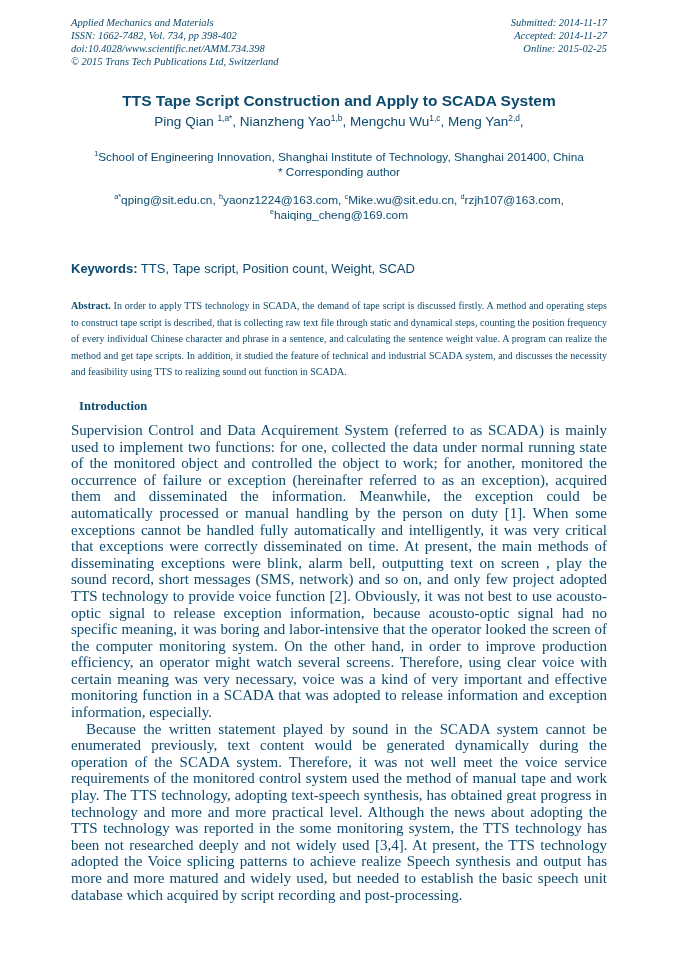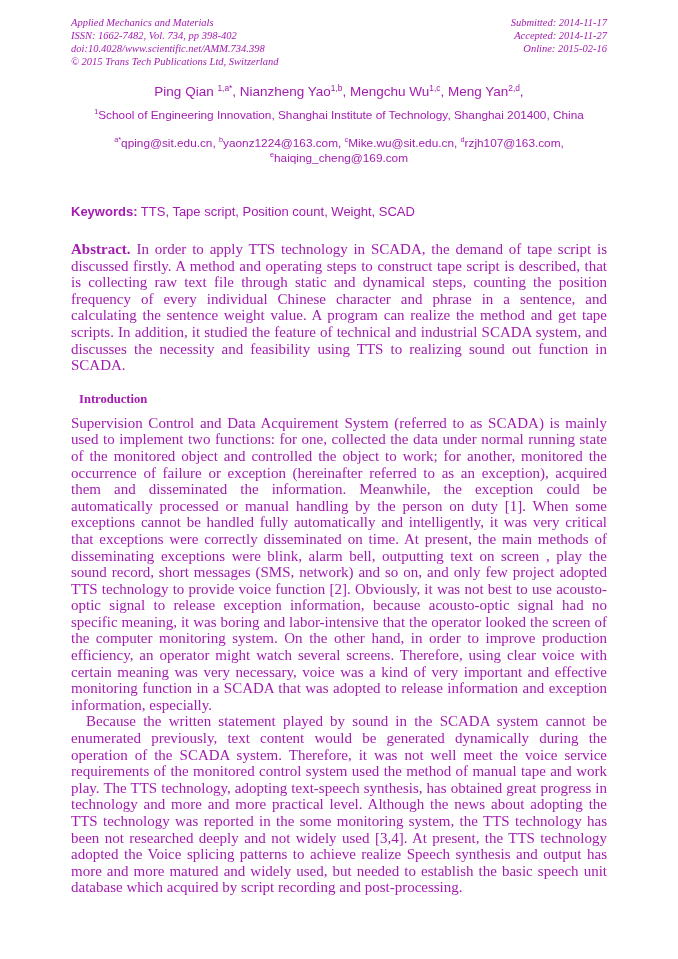--- a/index.html
+++ b/index.html
@@ -5,21 +5,21 @@
   html, body { margin: 0; padding: 0; background: #ffffff; }
   .page {
     position: relative;
     width: 654px;
     height: 959px;
     margin: 0 auto;
     background: #ffffff;
     box-sizing: border-box;
     padding: 16px 59px 0 59px;
     font-family: "Liberation Serif", serif;
-    color: #a21caf;
+    color: #0c4a6e;
     overflow: hidden;
   }
   
   .hdr {
     display: flex;
     justify-content: space-between;
     font-style: italic;
     font-size: 10.5px;
     line-height: 13px;
   }
@@ -30,31 +30,31 @@
     font-size: 15.5px;
     font-weight: bold;
     text-align: center;
     margin: 24px 0 0 0;
   }
   
   .authors {
     font-family: "Liberation Sans", sans-serif;
     font-size: 13.5px;
     text-align: center;
-    margin-top: 15px;
+    margin-top: 3px;
     line-height: 17px;
   }
   .authors-line2 { margin-top: 8px; }
   sup { font-size: 0.62em; line-height: 0; }
   
   .affil-block {
     font-family: "Liberation Sans", sans-serif;
     font-size: 11.8px;
     text-align: center;
-    margin-top: 8px;
+    margin-top: 20px;
     line-height: 15px;
   }
   .affil { margin: 0; }
   
   .emails {
     font-family: "Liberation Sans", sans-serif;
     font-size: 11.8px;
     text-align: center;
     margin-top: 13px;
     line-height: 15px;
@@ -62,21 +62,21 @@
   
   .keywords {
     font-family: "Liberation Sans", sans-serif;
     font-size: 13px;
     margin-top: 38px;
     line-height: 15px;
   }
   .keywords .kw-label { font-weight: bold; }
   
   .abstract {
-    font-size: 15px;
+    font-size: 10px;
     line-height: 16.6px;
     text-align: justify;
     margin: 22px 0 0 0;
   }
   .abstract .abs-label { font-weight: bold; }
   .section-heading {
     font-size: 12.6px;
     font-weight: bold;
     margin: 18px 0 8px 8px;
   }
@@ -96,32 +96,34 @@
   <div class="hdr">
     <div class="hdr-left">
       <div>Applied Mechanics and Materials</div>
       <div>ISSN: 1662-7482, Vol. 734, pp 398-402</div>
       <div>doi:10.4028/www.scientific.net/AMM.734.398</div>
       <div>© 2015 Trans Tech Publications Ltd, Switzerland</div>
     </div>
     <div class="hdr-right">
       <div>Submitted: 2014-11-17</div>
       <div>Accepted: 2014-11-27</div>
-      <div>Online: 2015-02-16</div>
+      <div>Online: 2015-02-25</div>
     </div>
   </div>
 
+  <h1 class="title">TTS Tape Script Construction and Apply to SCADA System</h1>
 
   <div class="authors">
     <span>Ping Qian </span><sup>1,a*</sup><span>, Nianzheng Yao</span><sup>1,b</sup><span>, Mengchu Wu</span><sup>1,c</sup><span>, Meng Yan</span><sup>2,d</sup><span>,</span>
   </div>
 
 
   <div class="affil-block">
     <p class="affil"><sup>1</sup><span>School of Engineering Innovation, Shanghai Institute of Technology, Shanghai 201400, China</span></p>
+    <p class="affil">* Corresponding author</p>
   </div>
 
   <div class="emails">
     <div>
       <sup>a*</sup><span>qping@sit.edu.cn</span><span>, </span><sup>b</sup><span>yaonz1224@163.com</span><span>, </span><sup>c</sup><span>Mike.wu@sit.edu.cn</span><span>, </span><sup>d</sup><span>rzjh107@163.com</span><span>,</span>
     </div>
     <div>
       <sup>e</sup><span>haiqing_cheng@169.com</span>
     </div>
   </div>

